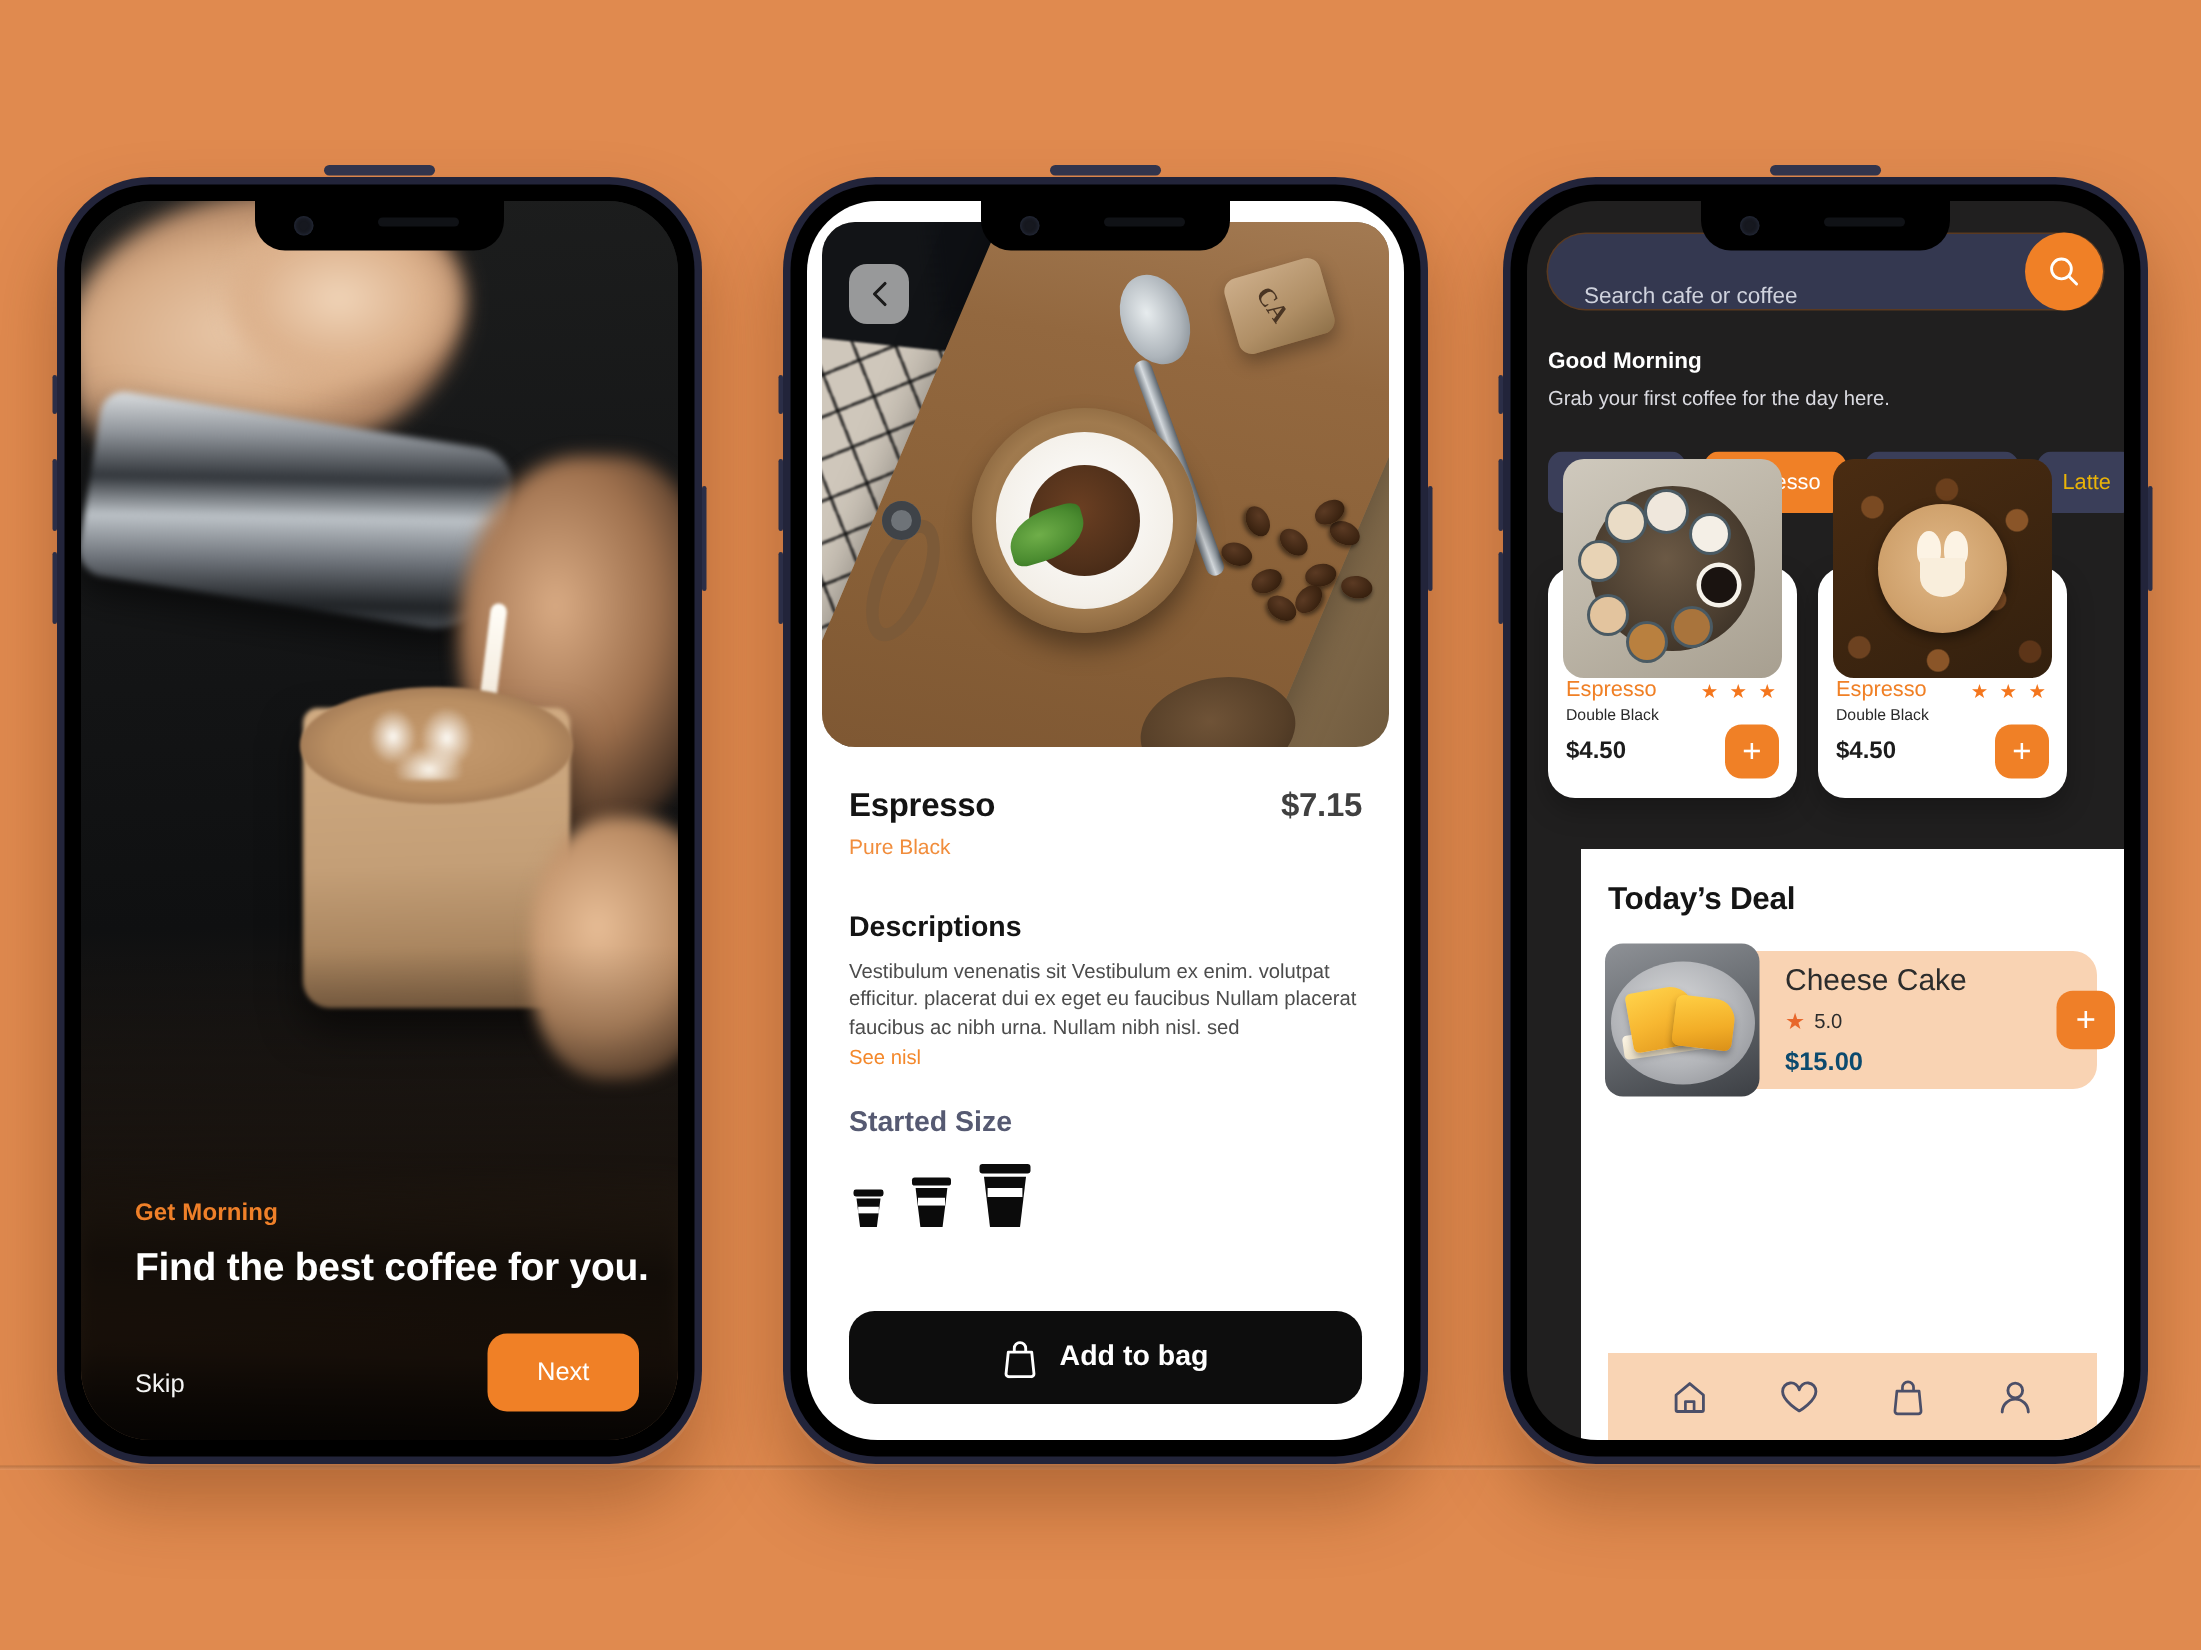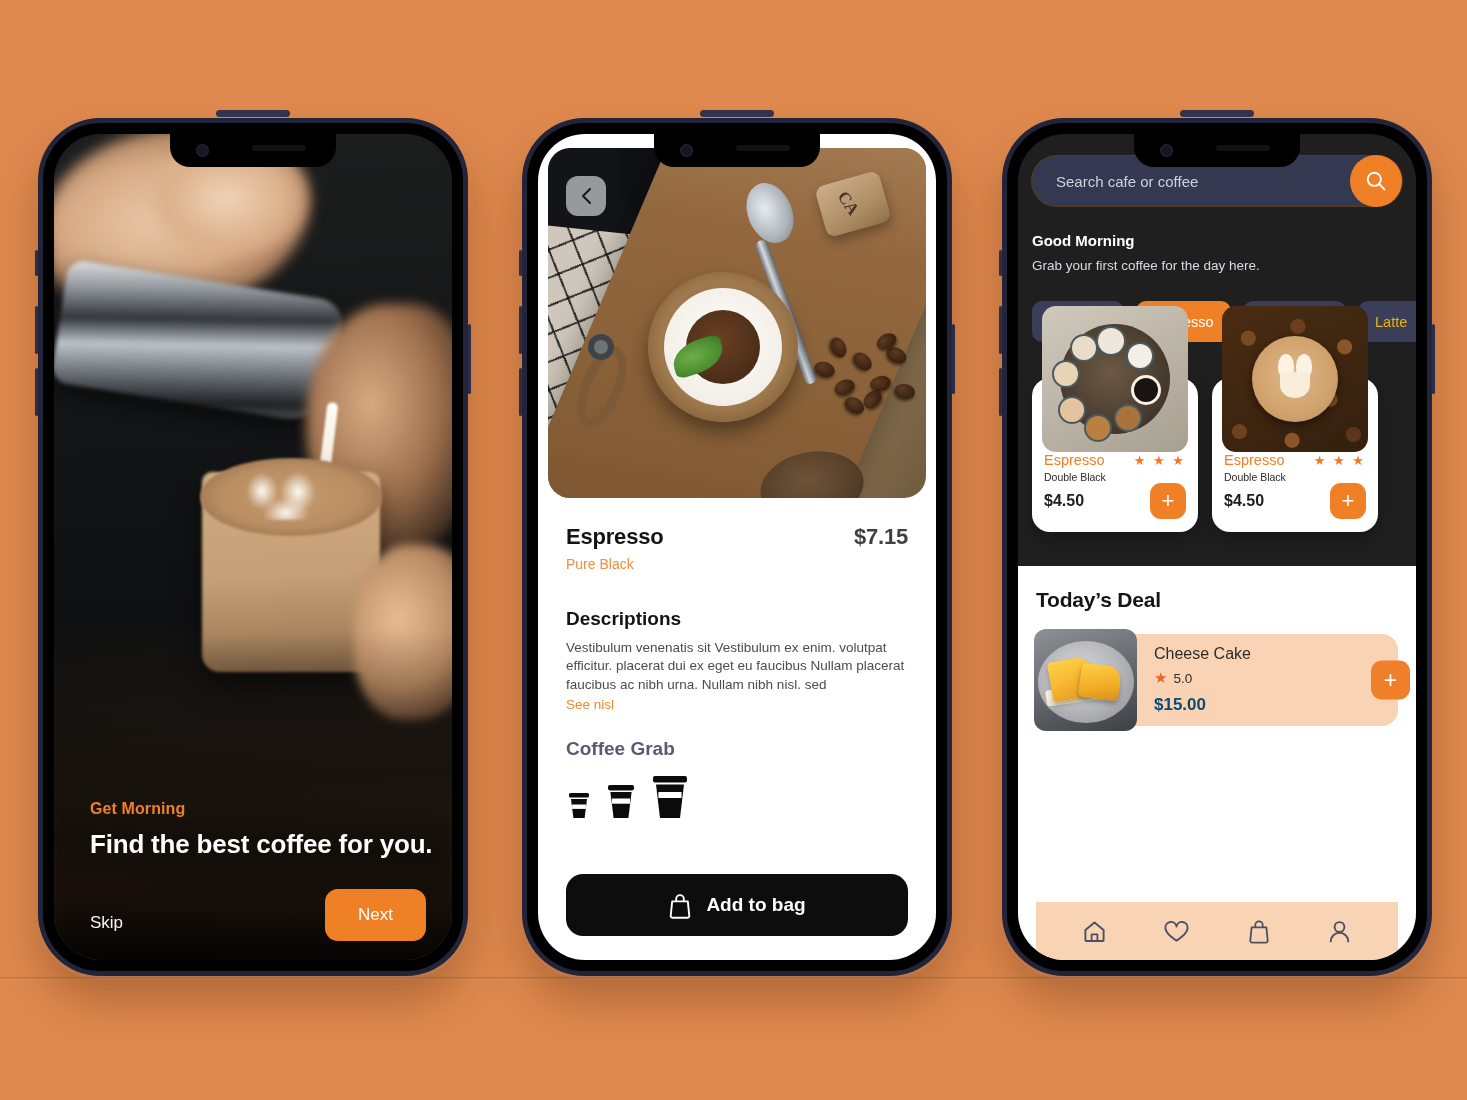--- a/index.html
+++ b/index.html
@@ -283,21 +283,21 @@
     display:flex; align-items:center; justify-content:center; gap:14px;
     font-size:19px; font-weight:700; cursor:pointer;
     font-family:"Liberation Sans", sans-serif;
   }
 
   
   #phone3{ left:1002px; top:118px; }
   .home{ position:absolute; inset:0; background:#201f1f; display:flex; flex-direction:column; }
   .hm-search{
     margin:22px 14px 0 14px; height:50px; border-radius:26px;
-    background:#343850; position:relative; display:flex; align-items:center;
+    background:#343850; position:relative; display:flex; align-items:flex-end;
     box-shadow:0 0 0 1px rgba(240,128,38,.28);
     flex:none;
   }
   .hm-search input{
     flex:1; border:none; outline:none; background:transparent;
     color:#e9e9ef; font-size:15px; padding:0 62px 0 24px;
     font-family:"Liberation Sans", sans-serif;
   }
   .hm-search input::placeholder{ color:#cfd2dd; }
   .hm-searchbtn{
@@ -331,21 +331,21 @@
   .pc-sub{ color:#2a2a2a; font-size:10.5px; margin-top:3px; font-weight:500; }
   .pc-bottom{ display:flex; align-items:center; justify-content:space-between; }
   .pc-price{ color:#1d1d1d; font-size:16px; font-weight:700; }
   .pc-add{
     width:36px; height:36px; border-radius:11px; background:#f08026; border:none;
     color:#fff; font-size:22px; line-height:1; cursor:pointer; display:flex;
     align-items:center; justify-content:center; font-family:"Liberation Sans", sans-serif;
   }
   .hm-white{
     margin-top:34px; flex:1; background:#fff; border-top-left-radius:0;
-    padding:22px 18px 0 18px; display:flex; flex-direction:column;
+    padding:22px 18px 0 18px; display:flex; flex-direction:column;margin-left:36px;
   }
   .hm-deal-h{ color:#151515; font-size:21px; font-weight:700; letter-spacing:-.2px; }
   .deal{
     margin-top:22px; height:92px; background:#f9d3b3; border-radius:16px;
     display:flex; align-items:center; position:relative;
   }
   .deal-img{
     position:absolute; left:-2px; top:-5px; width:103px; height:102px;
     border-radius:12px; overflow:hidden;
     background:linear-gradient(160deg,#8e9196 0%,#6e7277 40%,#3c3f44 100%);
@@ -364,21 +364,21 @@
     position:absolute; left:46px; top:36px; width:40px; height:34px;
     background:linear-gradient(166deg,#ffcf44 0%,#f2ad27 60%,#d98f18 100%);
     border-radius:5px 14px 5px 5px; transform:rotate(7deg);
     box-shadow:0 3px 5px rgba(0,0,0,.3);
   }
   .di-cream{
     position:absolute; left:12px; top:58px; width:54px; height:16px;
     background:linear-gradient(#fdf6e6,#ece0c6); border-radius:3px; transform:rotate(-8deg);
   }
   .deal-info{ margin-left:118px; }
-  .deal-name{ color:#2c2c2c; font-size:16px; font-weight:500; }
+  .deal-name{ color:#2c2c2c; font-size:20px; font-weight:500; }
   .deal-rate{ margin-top:6px; color:#2c2c2c; font-size:13.5px; font-weight:500; display:flex; align-items:center; gap:6px; }
   .deal-rate .st{ color:#e8672b; font-size:15px; }
   .deal-price{ margin-top:8px; color:#0c4a6e; font-size:17px; font-weight:700; }
   .deal-add{
     position:absolute; right:-12px; top:50%; transform:translateY(-50%);
     width:39px; height:39px; border-radius:11px; background:#ef7f28; border:none;
     color:#fff; font-size:23px; line-height:1; cursor:pointer; display:flex;
     align-items:center; justify-content:center; font-family:"Liberation Sans", sans-serif;
   }
   .hm-nav{
@@ -492,21 +492,21 @@
           <div class="det-row">
             <div class="det-name">Espresso</div>
             <div class="det-price">$7.15</div>
           </div>
           <div class="det-sub">Pure Black</div>
 
           <div class="det-h">Descriptions</div>
           <div class="det-p">Vestibulum venenatis sit Vestibulum ex enim. volutpat efficitur. placerat dui ex eget eu faucibus Nullam placerat faucibus ac nibh urna. Nullam nibh nisl. sed</div>
           <div class="det-more">See nisl</div>
 
-          <div class="det-h2">Coffee Grab</div>
+          <div class="det-h2">Started Size</div>
           <div class="det-sizes">
             <svg width="26" height="32" viewBox="0 0 26 32">
               <rect x="3" y="5" width="20" height="4.6" rx="1.6" fill="#0b0b0b"></rect>
               <path d="M5 11 L21 11 L18.6 30 L7.4 30 Z" fill="#0b0b0b"></path>
               <rect x="6.1" y="16.5" width="13.8" height="4.4" fill="#fff"></rect>
             </svg>
             <svg width="32" height="40" viewBox="0 0 32 40">
               <rect x="3" y="5" width="26" height="5.4" rx="1.8" fill="#0b0b0b"></rect>
               <path d="M5.4 12 L26.6 12 L23.4 38 L8.6 38 Z" fill="#0b0b0b"></path>
               <rect x="7" y="18.5" width="18" height="5.2" fill="#fff"></rect>

